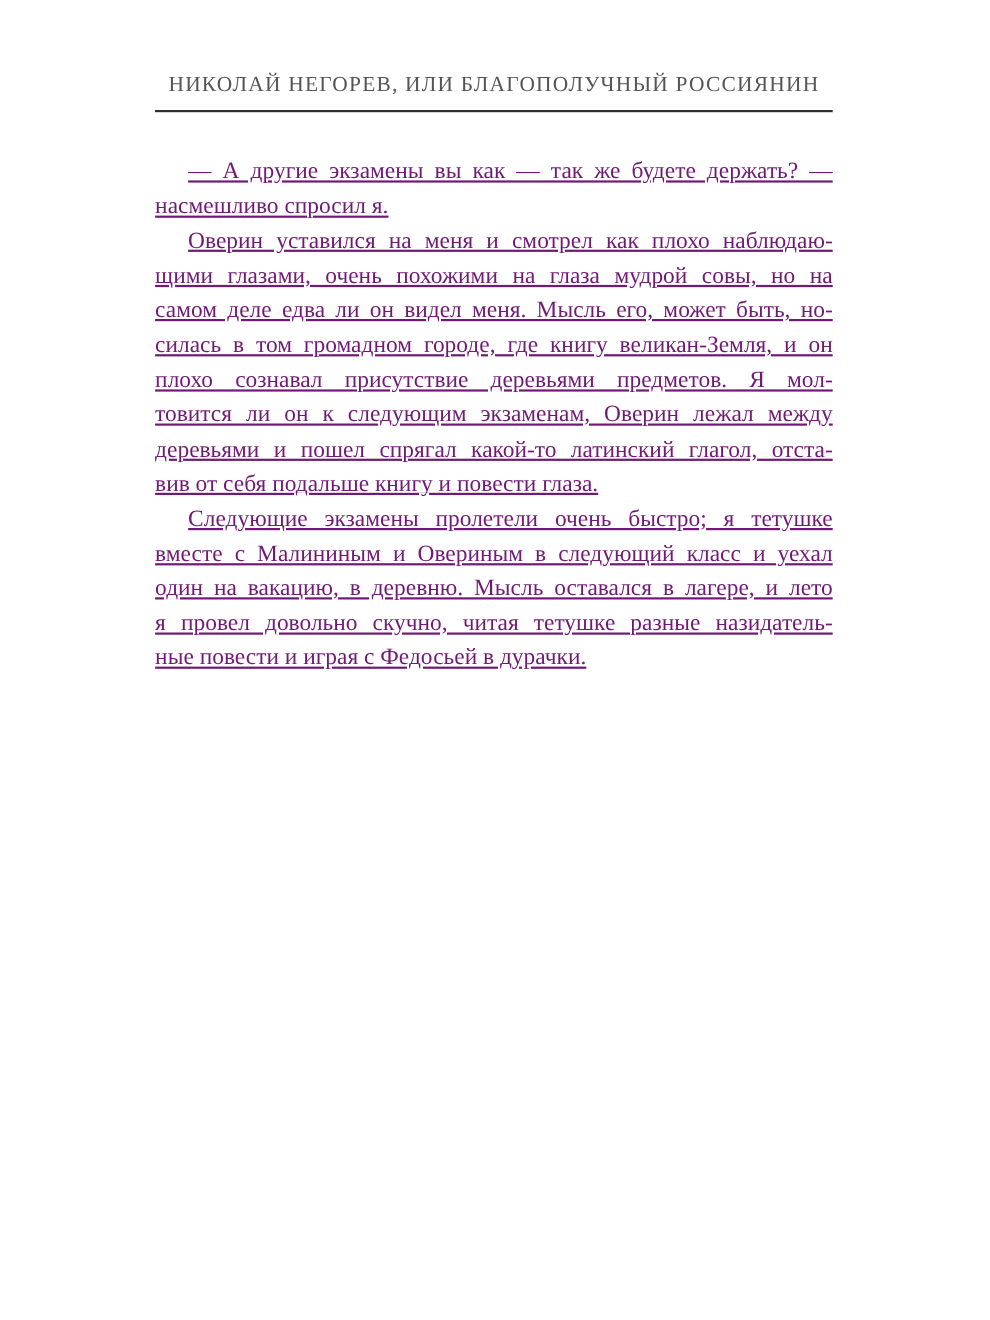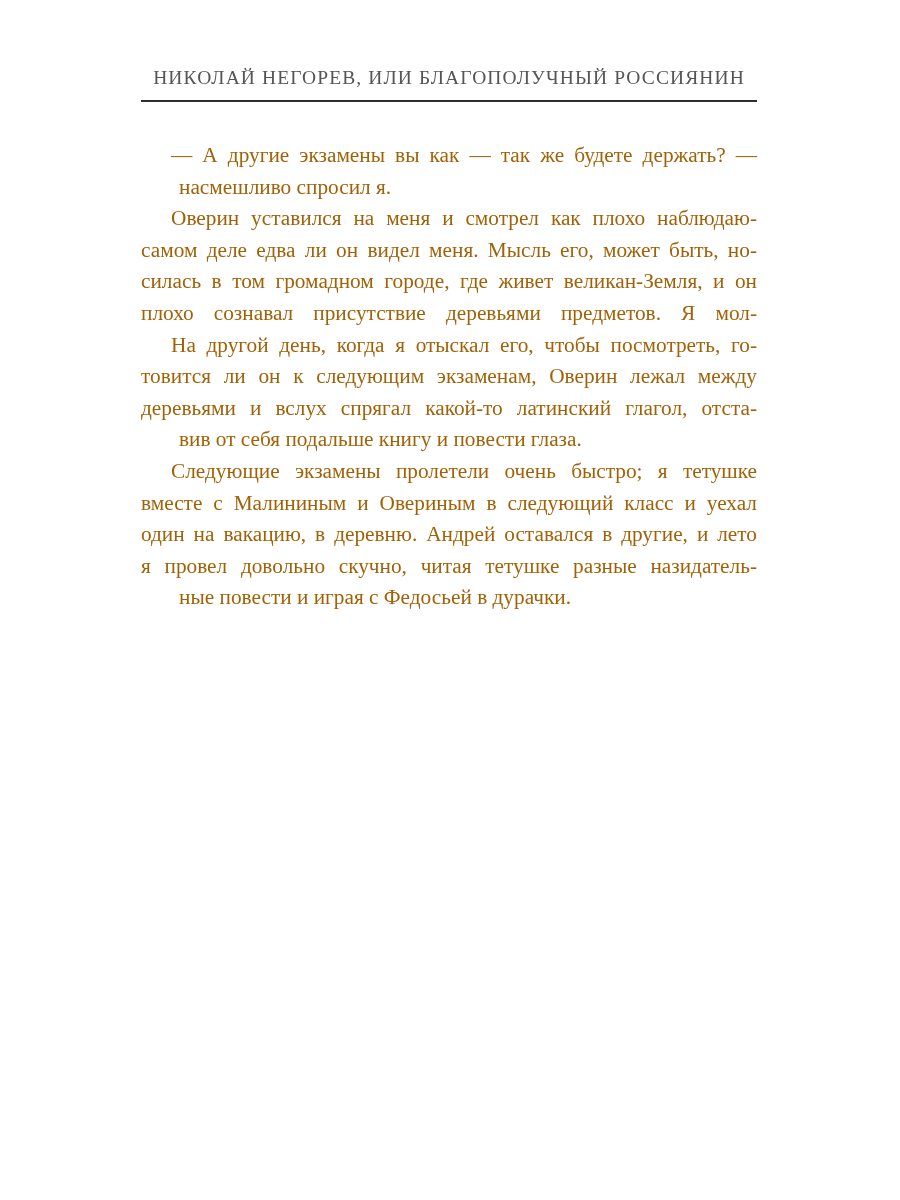--- a/index.html
+++ b/index.html
@@ -41,66 +41,66 @@
       height: 2px;
       background: #2e2e2e;
     }
     .body-text {
       position: absolute;
       left: 141px;
       width: 616px;
       top: 140px;
       font-size: 21.3px;
       line-height: 31.6px;
-      color: #a16207;
+      color: #701a75;
+      text-decoration: underline;
     }
     .line {
       display: block;
       white-space: nowrap;
       text-align: justify;
       text-align-last: justify;
       height: 31.6px;
     }
     .line.indent {
       padding-left: 30px;
     }
     .line.last {
       text-align-last: left;
-      margin-left: 38px;
     }
   </style>
 </head>
 <body>
 
 <div class="page">
   <div class="running-head">НИКОЛАЙ НЕГОРЕВ, ИЛИ БЛАГОПОЛУЧНЫЙ РОССИЯНИН</div>
   <div class="head-rule"></div>
 
   <div class="body-text">
 
     <div>
       <span class="line indent">— А другие экзамены вы как — так же будете держать? —</span>
       <span class="line last">насмешливо спросил я.</span>
     </div>
 
     <div>
       <span class="line indent">Оверин уставился на меня и смотрел как плохо наблюдаю-</span>
+      <span class="line">щими глазами, очень похожими на глаза мудрой совы, но на</span>
       <span class="line">самом деле едва ли он видел меня. Мысль его, может быть, но-</span>
-      <span class="line">силась в том громадном городе, где живет великан-Земля, и он</span>
+      <span class="line">силась в том громадном городе, где книгу великан-Земля, и он</span>
       <span class="line">плохо сознавал присутствие деревьями предметов. Я мол-</span>
     </div>
 
     <div>
-      <span class="line indent">На другой день, когда я отыскал его, чтобы посмотреть, го-</span>
       <span class="line">товится ли он к следующим экзаменам, Оверин лежал между</span>
-      <span class="line">деревьями и вслух спрягал какой-то латинский глагол, отста-</span>
+      <span class="line">деревьями и пошел спрягал какой-то латинский глагол, отста-</span>
       <span class="line last">вив от себя подальше книгу и повести глаза.</span>
     </div>
 
     <div>
       <span class="line indent">Следующие экзамены пролетели очень быстро; я тетушке</span>
       <span class="line">вместе с Малининым и Овериным в следующий класс и уехал</span>
-      <span class="line">один на вакацию, в деревню. Андрей оставался в другие, и лето</span>
+      <span class="line">один на вакацию, в деревню. Мысль оставался в лагере, и лето</span>
       <span class="line">я провел довольно скучно, читая тетушке разные назидатель-</span>
       <span class="line last">ные повести и играя с Федосьей в дурачки.</span>
     </div>
   </div>
 </div>
 
 </body></html>

